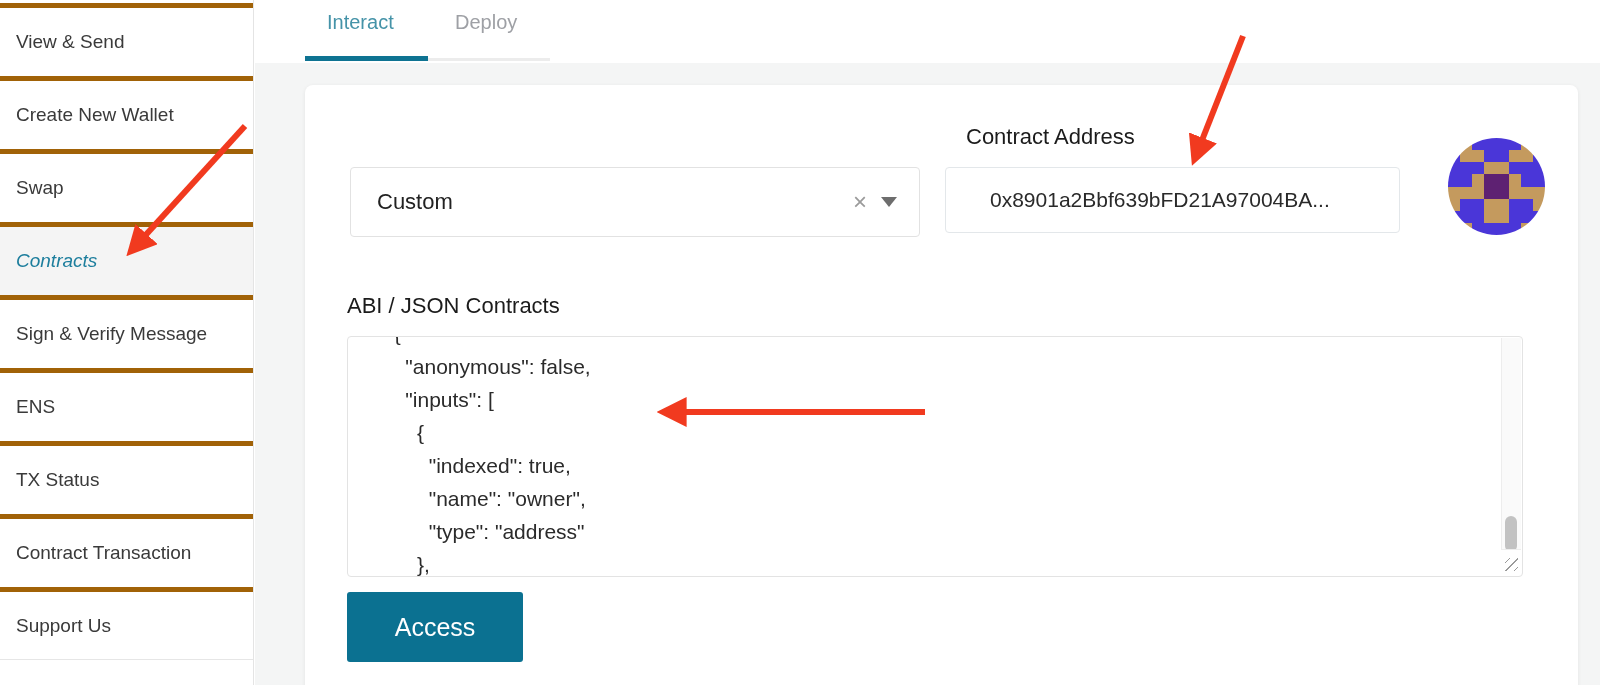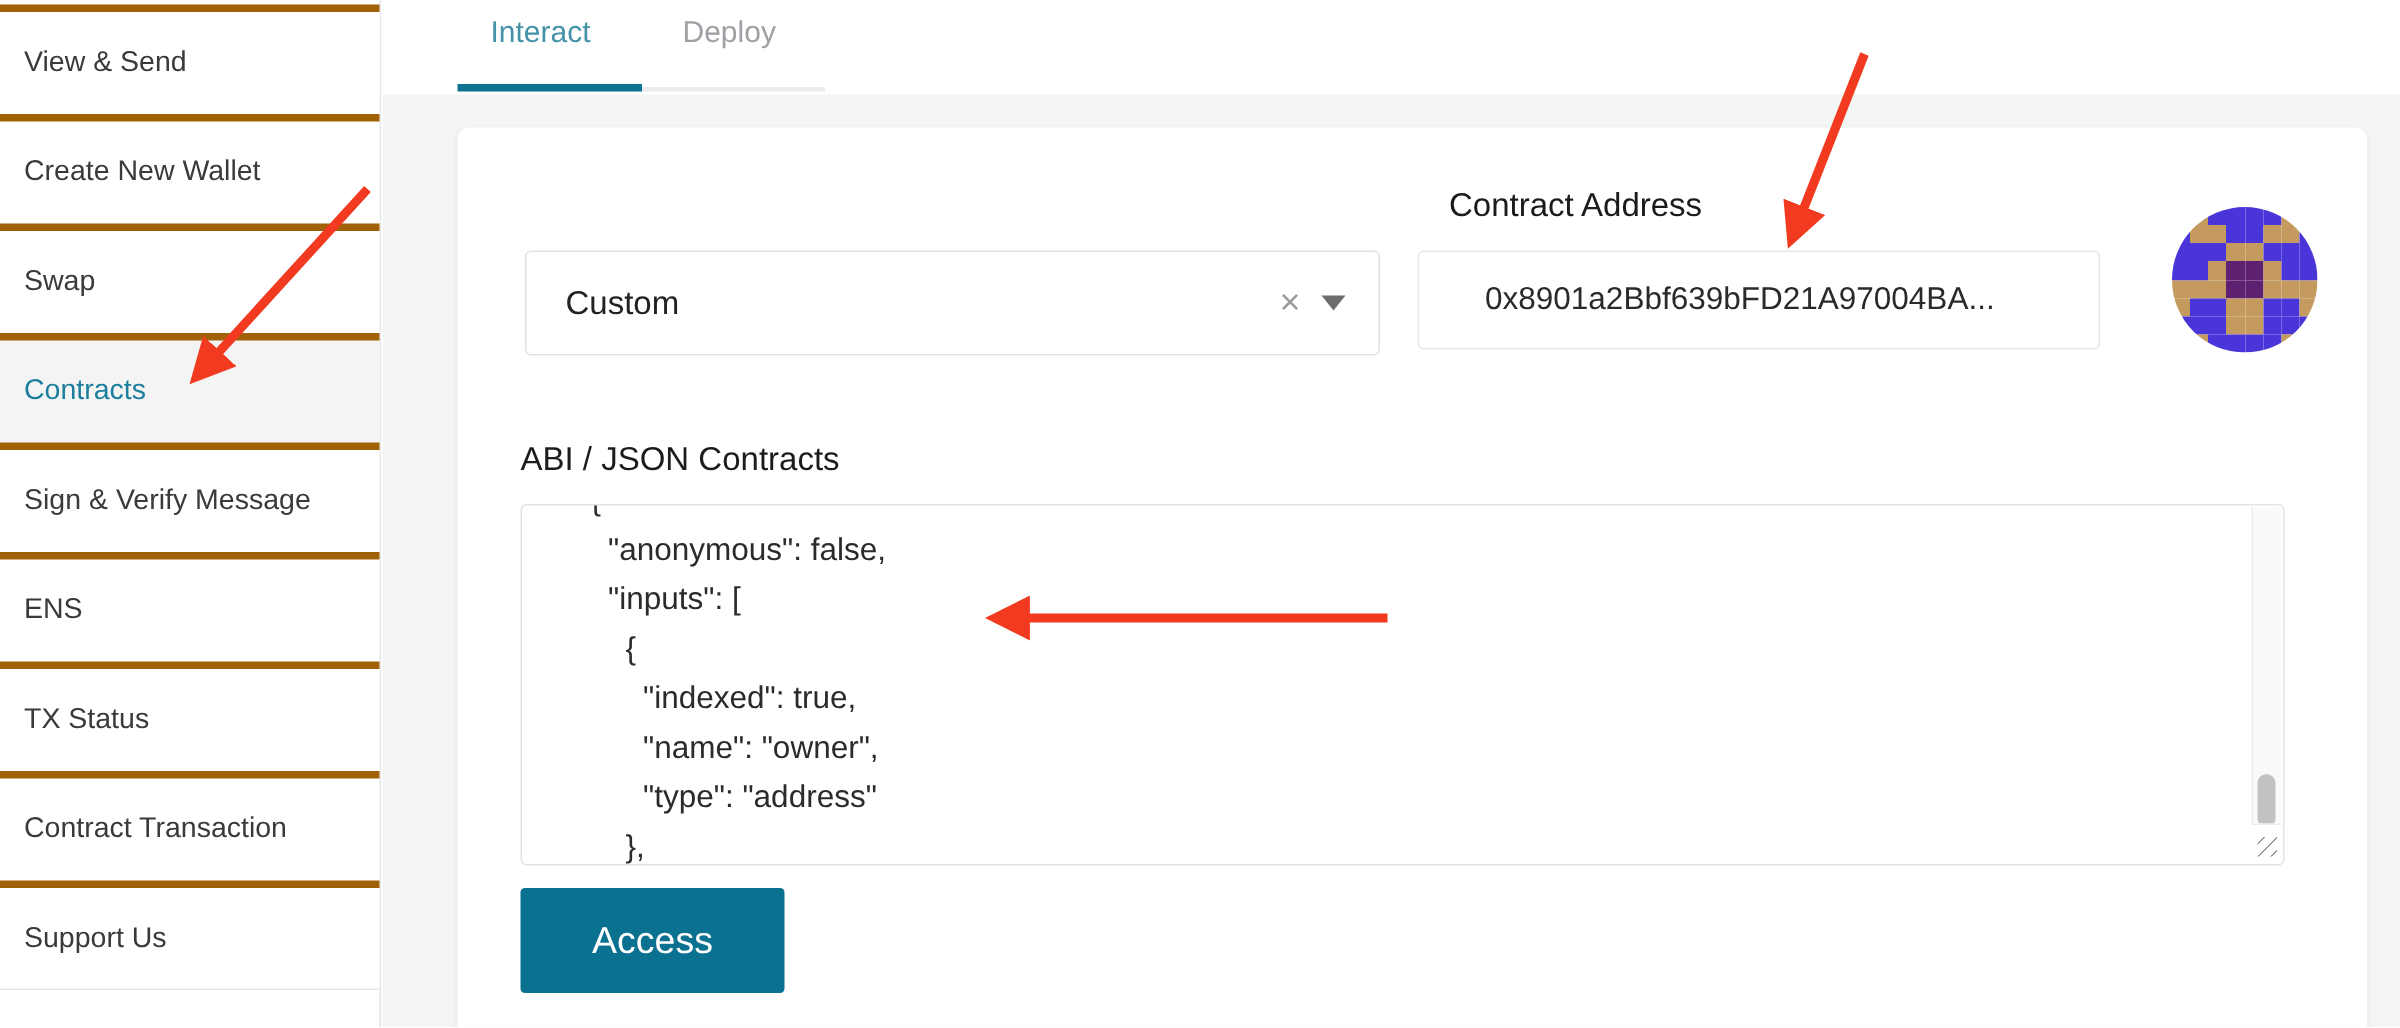--- a/index.html
+++ b/index.html
@@ -7,21 +7,21 @@
               font-family:"Liberation Sans", sans-serif; }
   #screen { position:relative; width:1600px; height:685px; background:#fff; overflow:hidden; }
 
   
   .sidebar { position:absolute; left:0; top:0; width:254px; height:685px;
              background:#fff; border-right:1px solid #e4e4e4; padding-top:3px; }
   .side-item { height:73px; display:flex; align-items:center; padding-left:16px;
                border-top:5px solid #a16207; font-size:19px; color:#3a3a3a; cursor:pointer;
                background:#fff; }
   .side-item:last-child { border-bottom:1px solid #e6e6e6; }
-  .side-item.active { background:#f4f4f4; color:#1d7e9d; }
+  .side-item.active { background:#f4f4f4; color:#1d7e9d;font-style:italic; }
 
   
   .tab { position:absolute; top:11px; font-size:20px; cursor:pointer; }
   .tab-interact { left:327px; color:#4593a8; }
   .tab-deploy   { left:455px; color:#9ea0a5; }
   .tab-underline-active { position:absolute; left:305px; top:56px; width:123px; height:5px;
                           background:#0e7392; }
   .tab-underline-rest   { position:absolute; left:428px; top:58px; width:122px; height:3px;
                           background:#ececec; }
 

